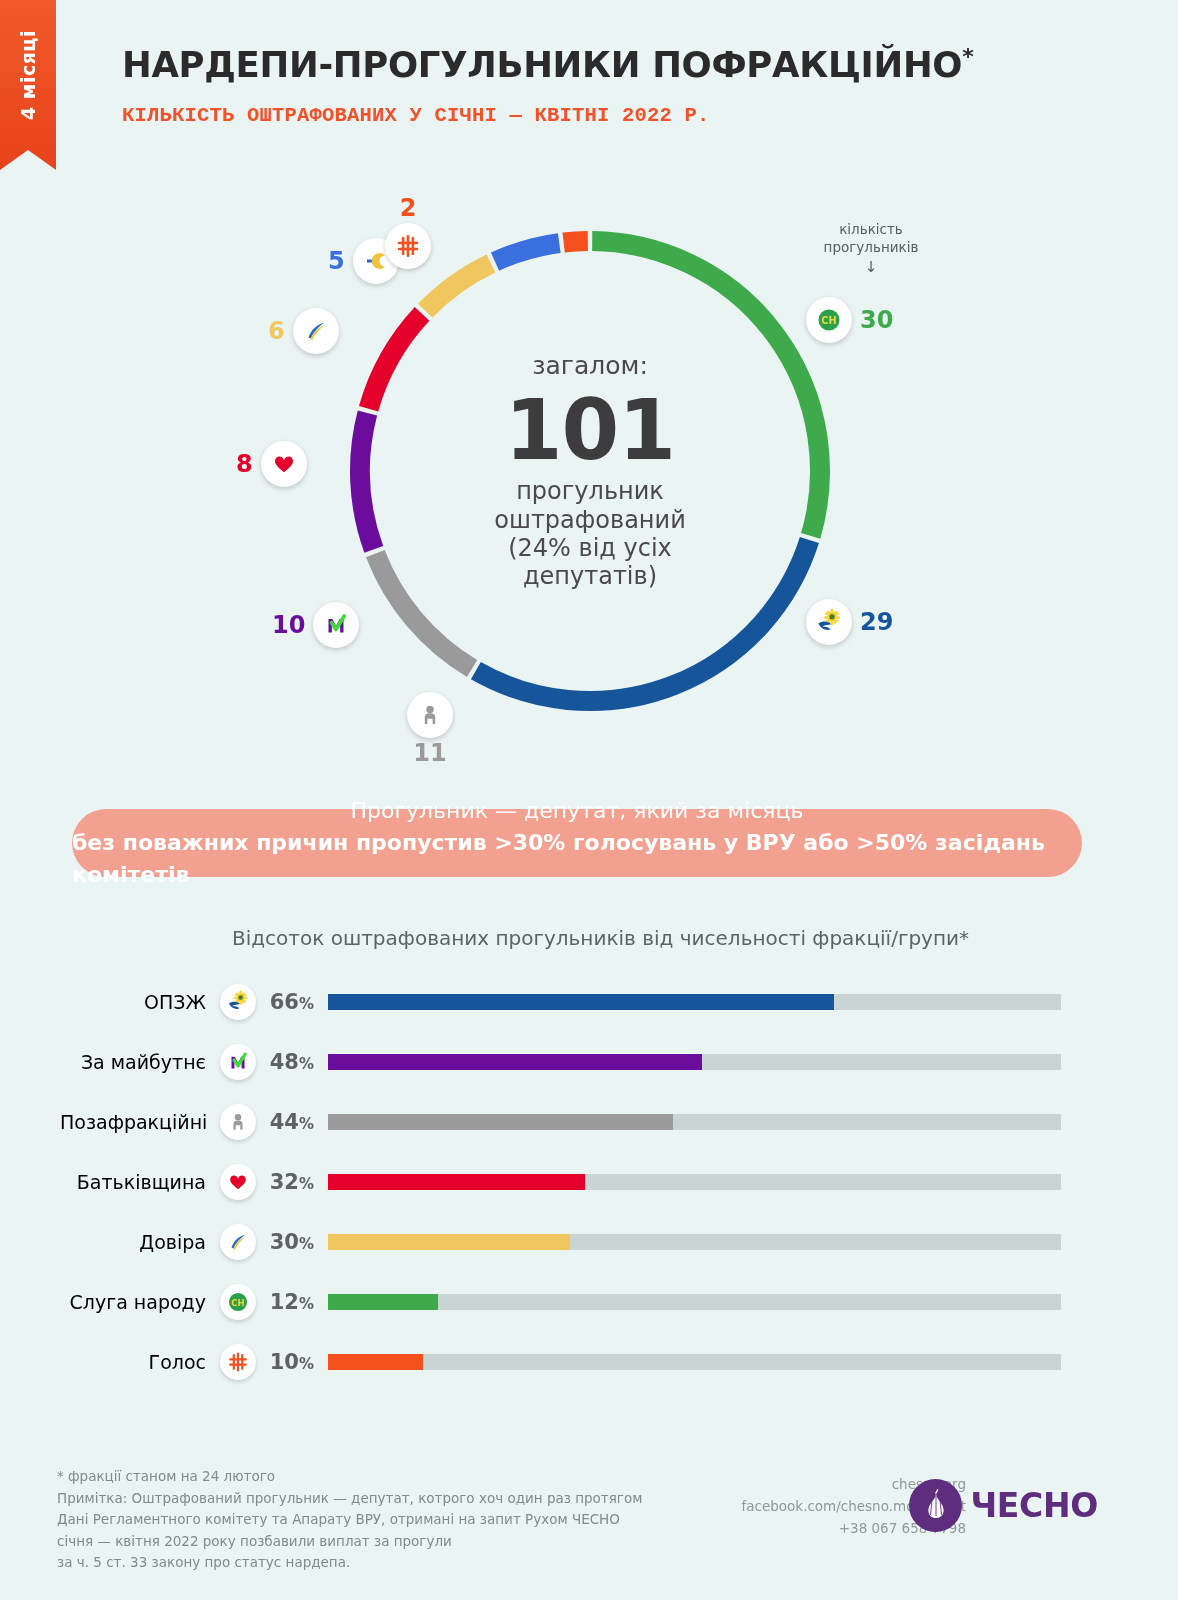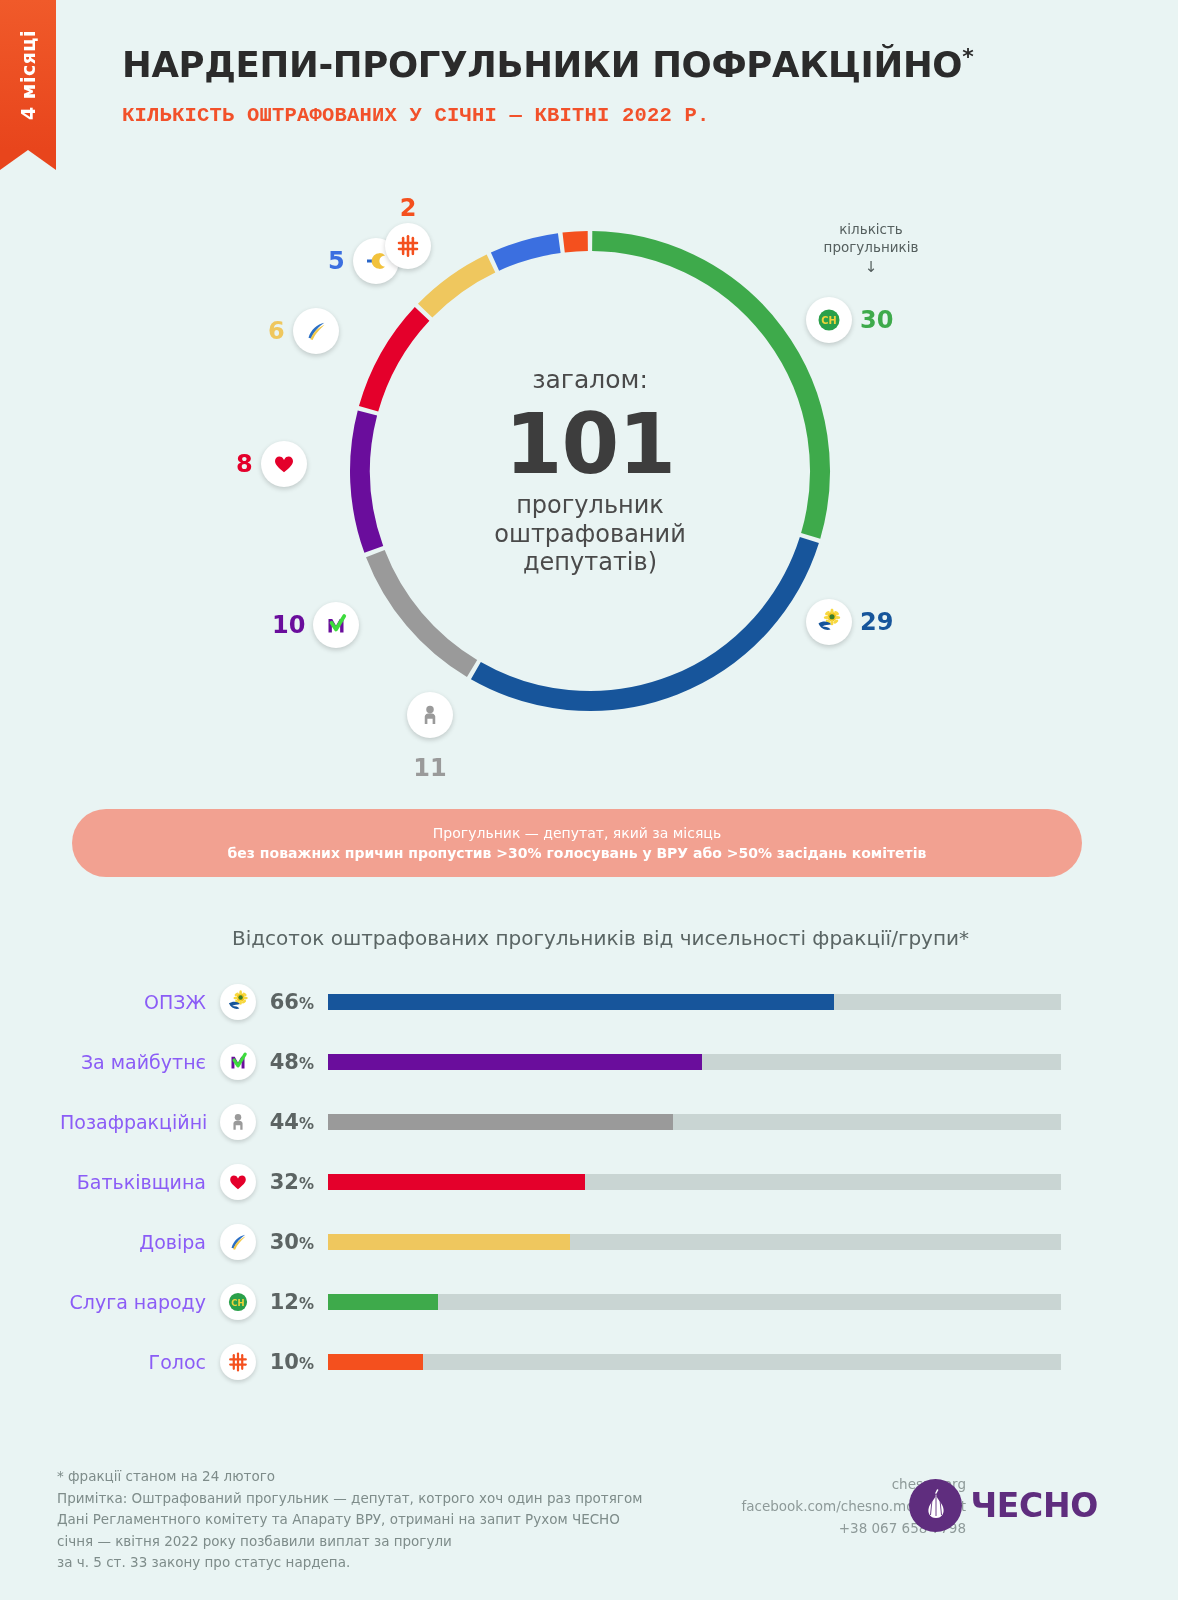--- a/index.html
+++ b/index.html
@@ -147,21 +147,21 @@
     top: 809px;
     width: 1010px;
     height: 68px;
     background: #f2a191;
     border-radius: 34px;
     color: #ffffff;
     display: flex;
     flex-direction: column;
     align-items: center;
     justify-content: center;
-    font-size: 14px;
+    font-size: 22px;
     line-height: 1.45;
   }
   .banner .l2 { font-weight: bold; }
 
   
   .bc-title {
     position: absolute;
     left: 232px;
     top: 926px;
     font-size: 20px;
@@ -176,21 +176,21 @@
   .bar-row {
     display: flex;
     align-items: center;
     height: 48px;
     margin-bottom: 12px;
   }
   .br-label {
     width: 160px;
     text-align: right;
     font-size: 19px;
-    color: #8b5cf6;
+    color: #000000;
     padding-right: 14px;
     box-sizing: border-box;
     margin-left: 60px;
   }
   .br-icon {
     width: 36px;
     height: 36px;
     border-radius: 50%;
     background: #ffffff;
     box-shadow: 0 2px 4px rgba(0,0,0,0.16);
@@ -289,20 +289,21 @@
           <path d="M 154.98417138226094 40.54357896668711 A 230 230 0 0 1 219.26786098641932 22.062430407688282" stroke="#3b6fe0"></path>
           <path d="M 223.64934291008927 21.51445807025351 A 230 230 0 0 1 247.79219240364765 20.01059679711875" stroke="#f4501e"></path>
         </g>
     </svg>
     <div class="donut-center">
       <div class="dc-total">загалом:</div>
       <div class="dc-num">101</div>
       <div class="dc-desc">
         <div>прогульник</div>
         <div>оштрафований</div>
+        <div>(24% від усіх</div>
         <div>депутатів)</div>
       </div>
     </div>
   </div>
 
   <div class="hint" style="left:806px; top:220px; width:130px;">
     <div>кількість</div>
     <div>прогульників</div>
     <div class="arrow">↓</div>
   </div>
@@ -332,21 +333,21 @@
                 <ellipse cx="18.8" cy="20.4" rx="3.6" ry="2.1" transform="rotate(35 18.8 20.4)"></ellipse>
                 <ellipse cx="24" cy="21.6" rx="2.1" ry="3.6"></ellipse>
               </g>
               <circle cx="24" cy="14" r="3.4" fill="#3a7d2c"></circle>
               <path d="M6 23 C12 19 19 20 23 24 C19 25 14 25 11 27 C16 27 20 28 22 31 C16 33 9 30 6 23 Z" fill="#17559b"></path>
             </g>
           </svg>
         </span>
         <span class="cnum" style="color:#17559b">29</span>
       </div>
-      <div class="callout" style="left: 407px; top: 692px; flex-direction: column; gap: 18px;">
+      <div class="callout" style="left: 407px; top: 692px; flex-direction: column; gap: 3px;">
         <span class="badge">
           <svg width="30" height="30" viewBox="0 0 40 40">
             <circle cx="20" cy="12.5" r="5" fill="#9a9a9a"></circle>
             <path d="M13 22 C13 19 16.2 17.5 20 17.5 C23.8 17.5 27 19 27 22 L27 32 L23.5 32 L23.5 25 L16.5 25 L16.5 32 L13 32 Z" fill="#9a9a9a"></path>
           </svg>
         </span>
         <span class="cnum" style="color:#9a9a9a">11</span>
       </div>
       <div class="callout" style="left: 272px; top: 602px;">
         <span class="cnum" style="color:#6a0d9c">10</span>

